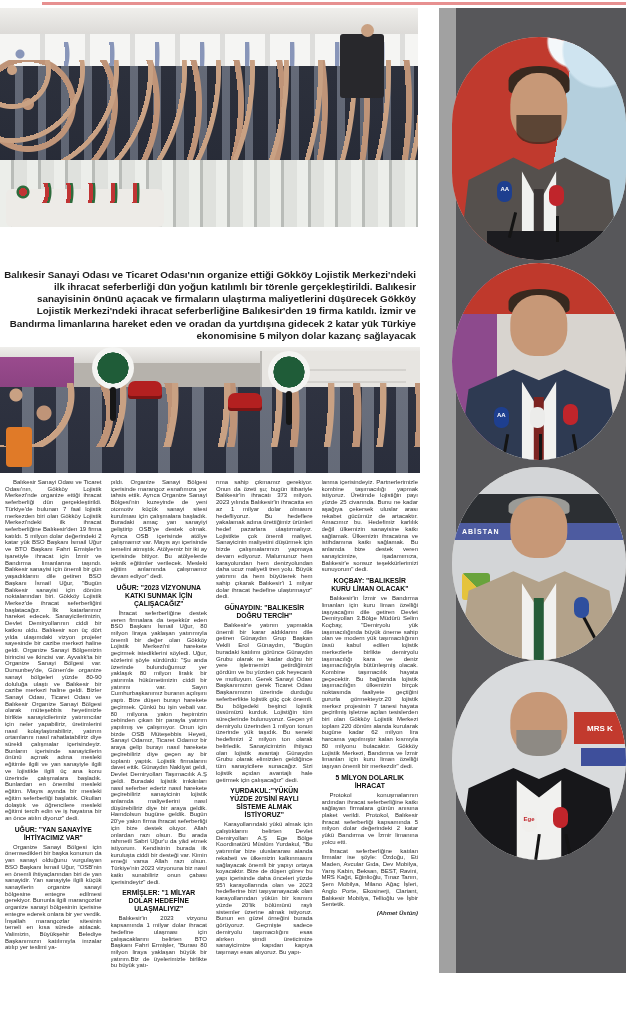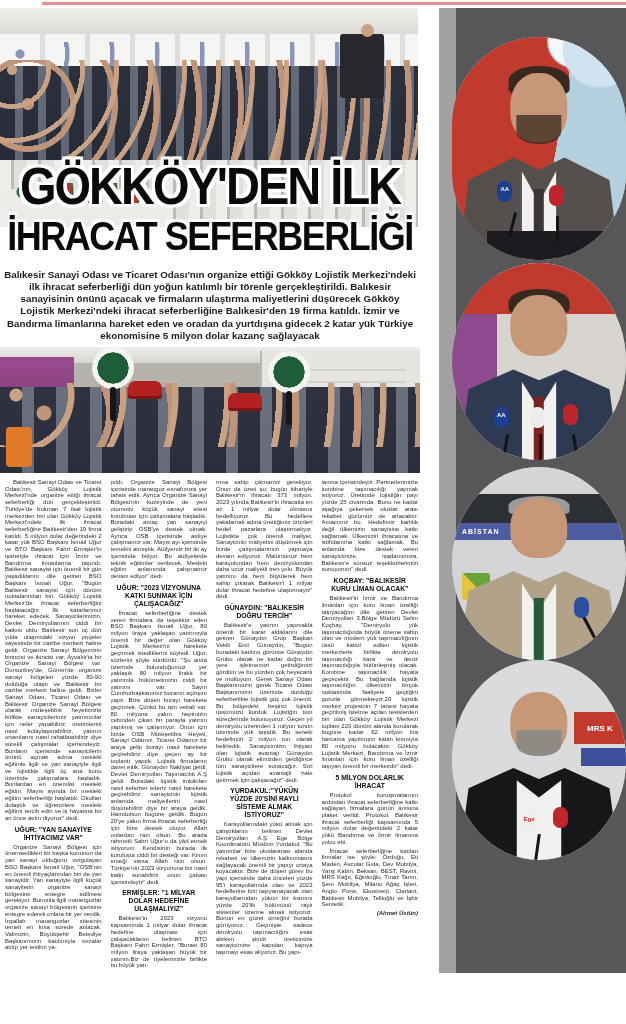--- a/index.html
+++ b/index.html
@@ -31,21 +31,21 @@
      background:repeating-radial-gradient(circle at 9px 9px,#c03434 0 4px,#2f6b3c 4px 6px,transparent 7px 22px);}
 
   
   .headline{position:absolute;left:0;top:160px;width:420px;text-align:center;color:#0a0a0a;font-weight:900;}
   .hl1{font-size:47px;line-height:1.02;letter-spacing:-2px;transform:scaleY(1.1);transform-origin:top;
        text-shadow:-3px -3px 0 #fff,3px -3px 0 #fff,-3px 3px 0 #fff,3px 3px 0 #fff,0 -3px 0 #fff,0 3px 0 #fff,-3px 0 0 #fff,3px 0 0 #fff;}
   .hl2{font-size:36px;line-height:1.0;letter-spacing:-1.5px;margin-top:8px;transform:scaleY(1.12);transform-origin:top;
        text-shadow:-2px -2px 0 #fff,2px -2px 0 #fff,-2px 2px 0 #fff,2px 2px 0 #fff;}
 
   .lead{position:absolute;left:4px;top:269px;width:412px;font-size:9.8px;font-weight:bold;
-        line-height:1.24;text-align:center;color:#1d1d1d;}
+        line-height:1.24;text-align:right;color:#1d1d1d;}
 
   
   .photo-b{position:absolute;left:0;top:347px;width:420px;height:126px;overflow:hidden;background:#b6b2ac;}
   .pb-tent{position:absolute;left:0;right:0;top:0;height:16px;background:linear-gradient(#efeeeb,#d8d6d2);}
   .pb-left{position:absolute;left:0;top:10px;width:74px;height:64px;background:linear-gradient(#9a4b8e,#7c3a74);}
   .pb-right{position:absolute;right:0;top:4px;width:158px;height:88px;background:#e7e5e1;
       border-left:2px solid #b9b7b3;}
   .pb-right-lines{position:absolute;right:14px;top:18px;width:120px;height:50px;
       background:repeating-linear-gradient(#cfcdc9 0 2px,transparent 2px 12px);opacity:.8;}
   .pb-crowd{position:absolute;left:0;right:0;bottom:0;height:86px;
@@ -152,24 +152,20 @@
     <div class="pa-logos"></div>
     <div class="pa-crowd"></div>
     <div class="pa-heads"></div>
     <div class="pa-chairs"></div>
     <div class="pa-camera"></div>
     <div class="pa-cam-head"></div>
     <div class="pa-table"></div>
     <div class="pa-flowers"></div>
   </div>
 
-  <div class="headline">
-    <div class="hl1">GÖKKÖY'DEN İLK</div>
-    <div class="hl2">İHRACAT SEFERBERLİĞİ</div>
-  </div>
 
   <div class="lead">Balıkesir Sanayi Odası ve Ticaret Odası'nın organize ettiği Gökköy Lojistik Merkezi'ndeki ilk ihracat seferberliği dün yoğun katılımlı bir törenle gerçekleştirildi. Balıkesir sanayisinin önünü açacak ve firmaların ulaştırma maliyetlerini düşürecek Gökköy Lojistik Merkezi'ndeki ihracat seferberliğine Balıkesir'den 19 firma katıldı. İzmir ve Bandırma limanlarına hareket eden ve oradan da yurtdışına gidecek 2 katar yük Türkiye ekonomisine 5 milyon dolar kazanç sağlayacak</div>
 
   <div class="photo-b">
     <div class="pb-tent"></div>
     <div class="pb-left"></div>
     <div class="pb-right">
       <div class="pb-right-lines"></div>
     </div>
     <div class="pb-crowd"></div>

